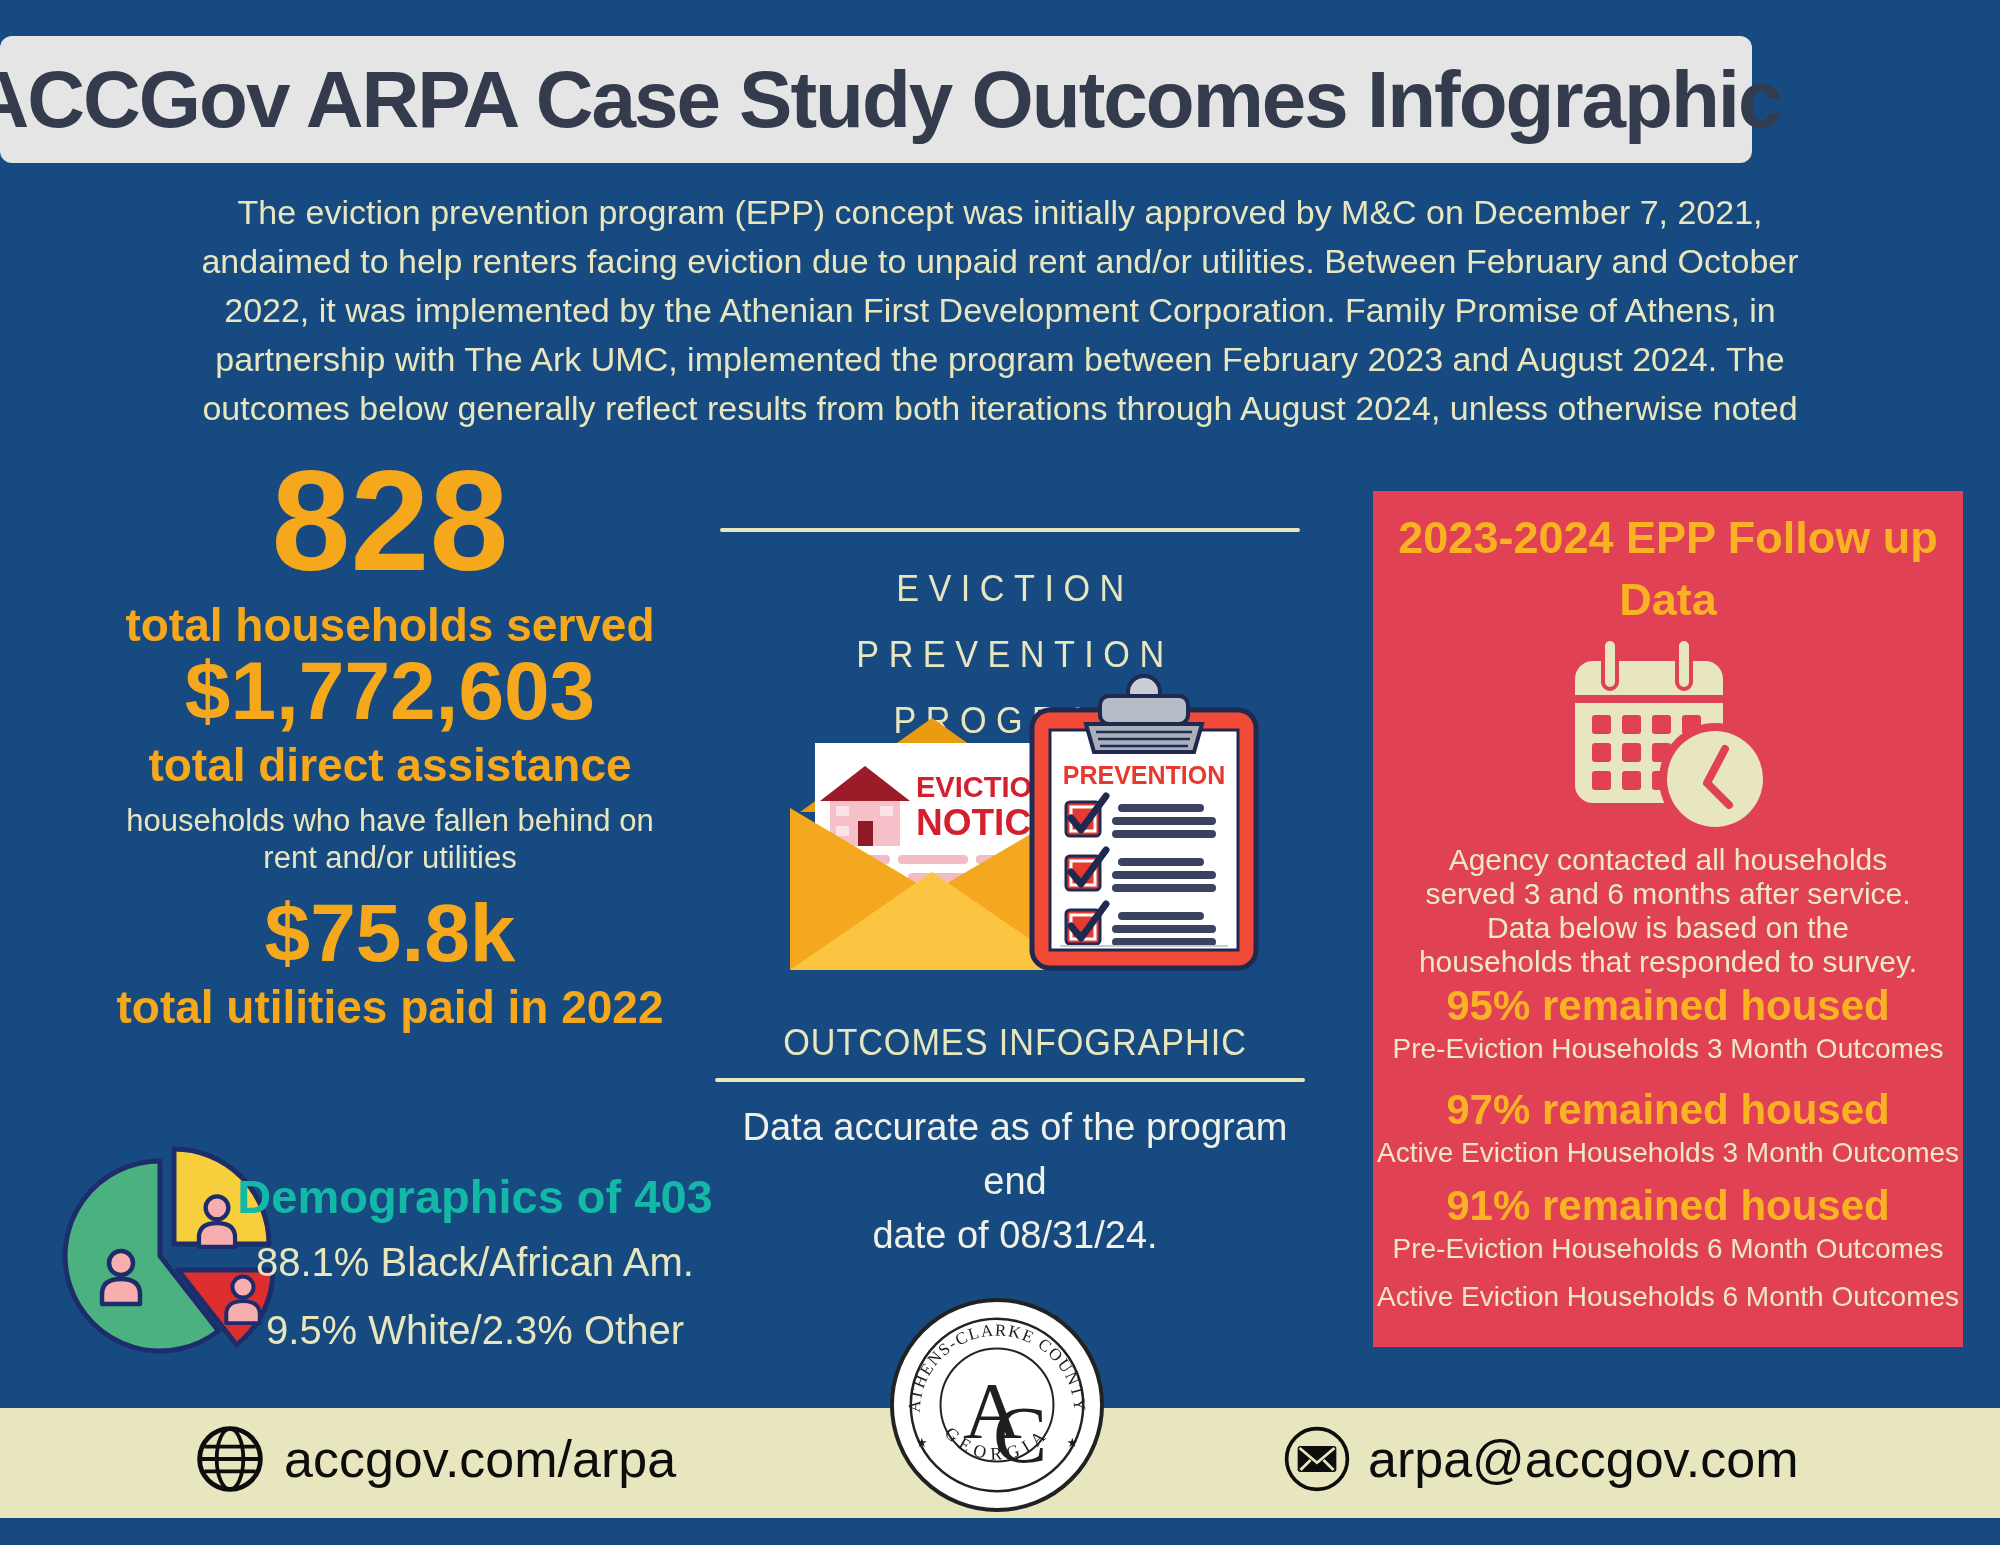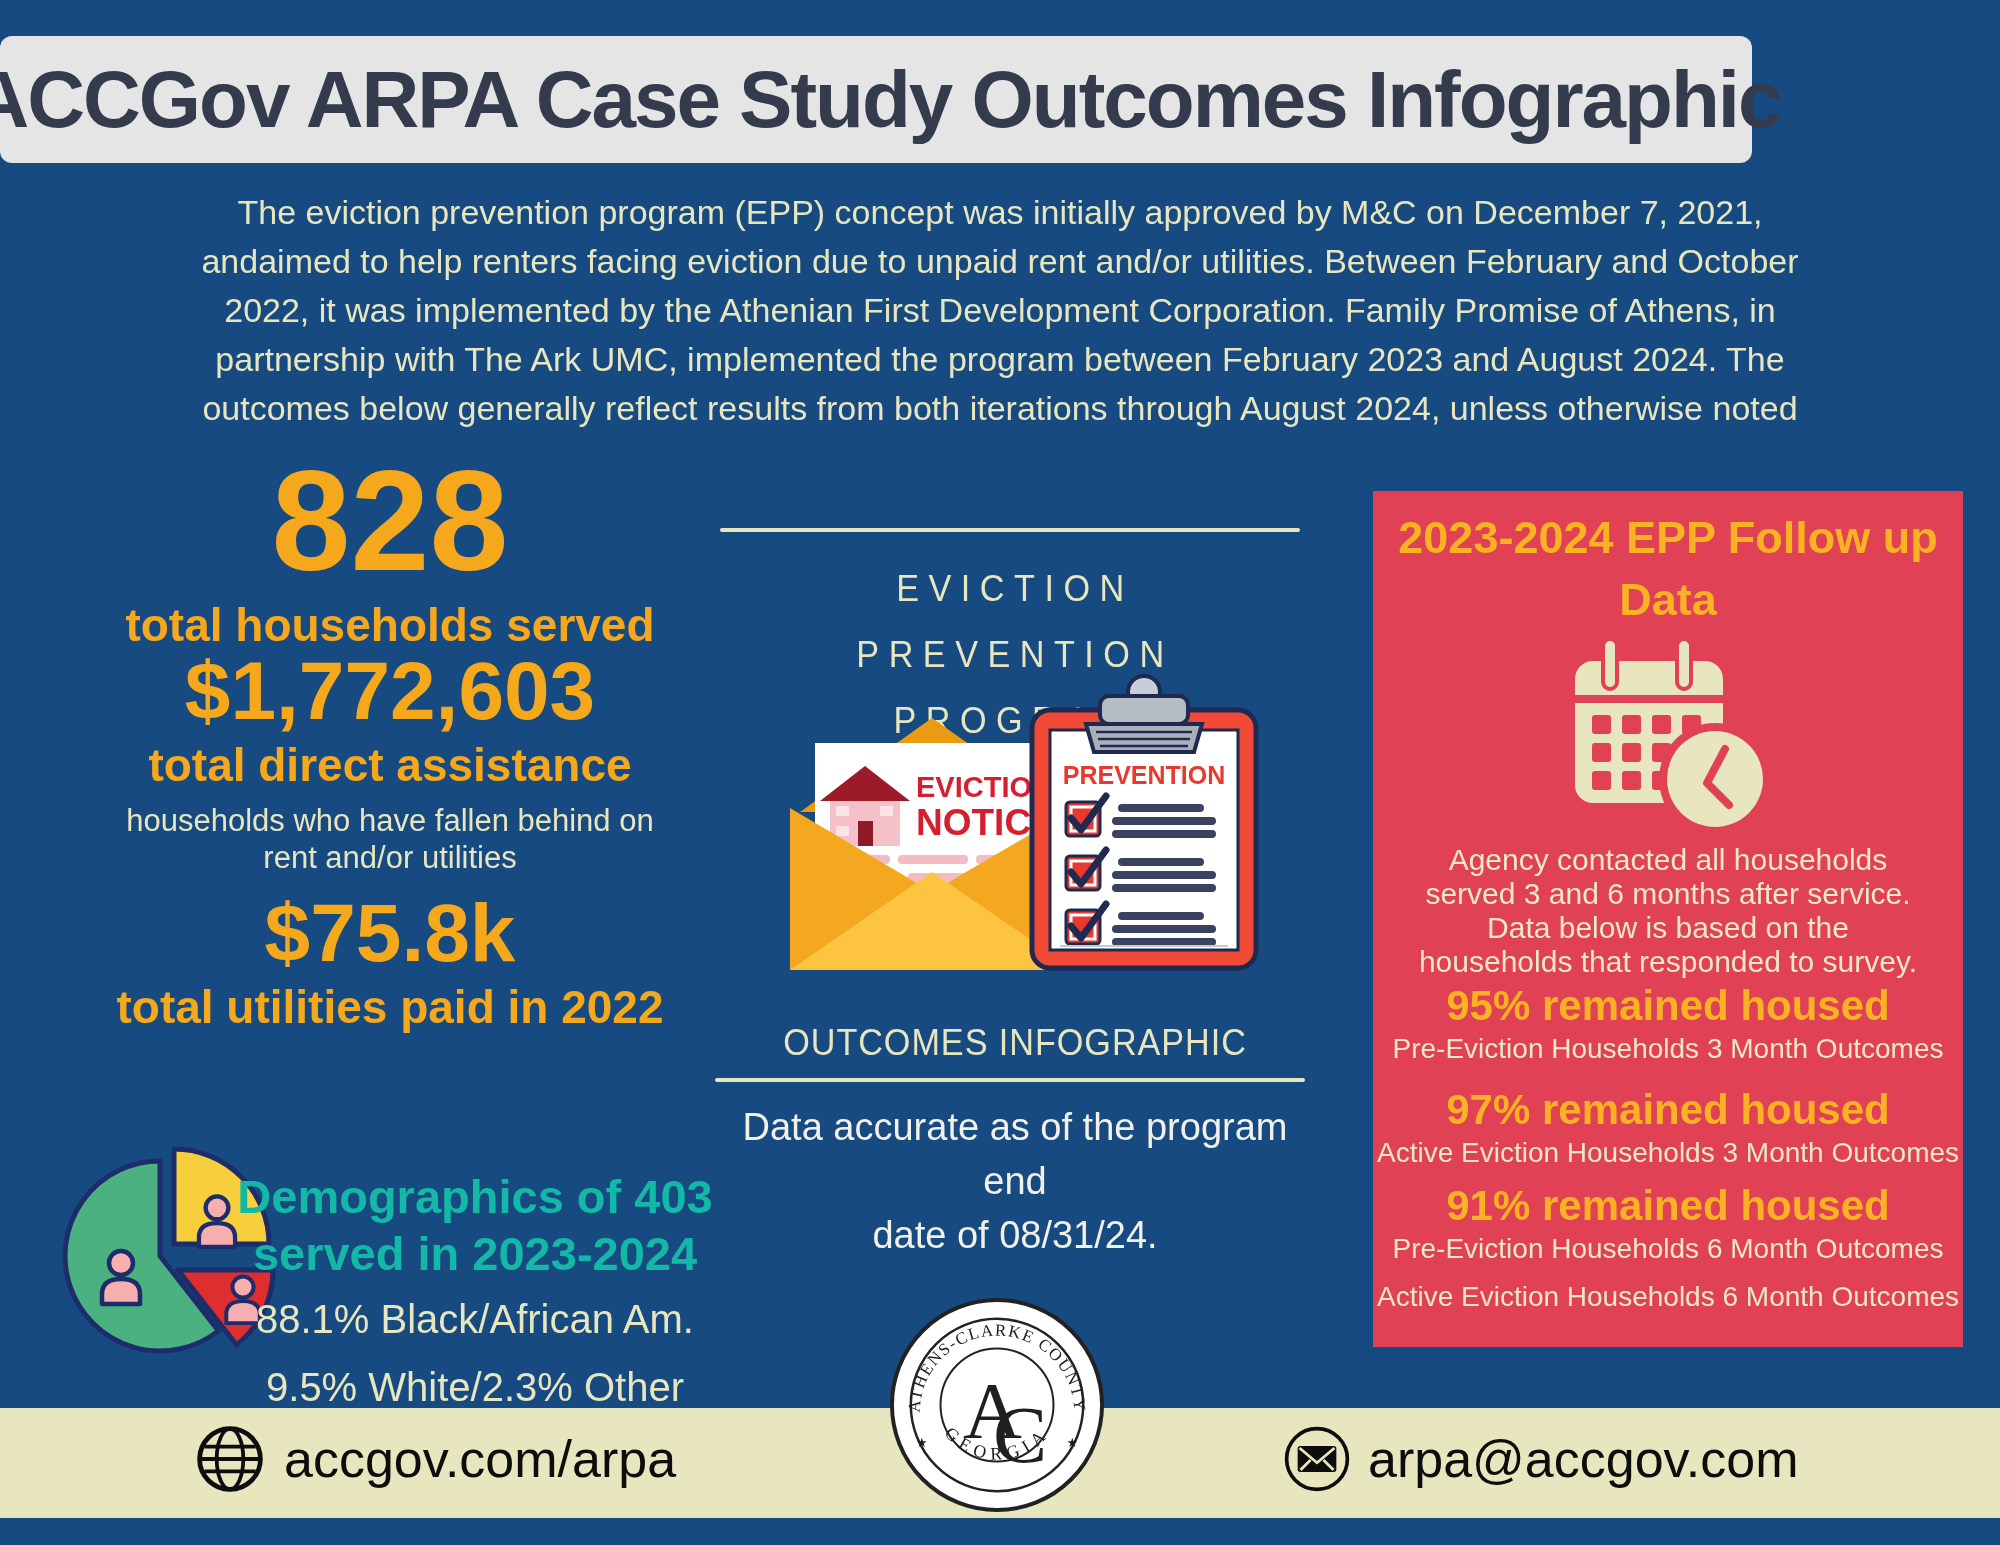--- a/index.html
+++ b/index.html
@@ -129,21 +129,20 @@
       <path d="M-19,24 L19,24 L19,14 Q19,-1 0,-1 Q-19,-1 -19,14 Z" fill="#f6aeae" stroke="#1d2d6b" stroke-width="4.5" stroke-linejoin="round"></path>
     </g>
     <g transform="translate(198,174) scale(0.88)">
       <circle cx="0" cy="-17" r="12" fill="#f6aeae" stroke="#1d2d6b" stroke-width="4.5"></circle>
       <path d="M-19,24 L19,24 L19,14 Q19,-1 0,-1 Q-19,-1 -19,14 Z" fill="#f6aeae" stroke="#1d2d6b" stroke-width="4.5" stroke-linejoin="round"></path>
     </g>
   </svg>
 
   <div class="demo-text">
     <div class="demo-heading">Demographics of 403</div>
-    <div class="demo-heading">served in 2023-2024</div>
     <div class="demo-stat first">88.1% Black/African Am.</div>
     <div class="demo-stat second">9.5% White/2.3% Other</div>
   </div>
 
   <div class="divider" style="left:720px;top:528px;width:580px;"></div>
 
   <div class="program-heading">
     <div>EVICTION PREVENTION</div>
     <div>PROGRAM</div>
   </div>

